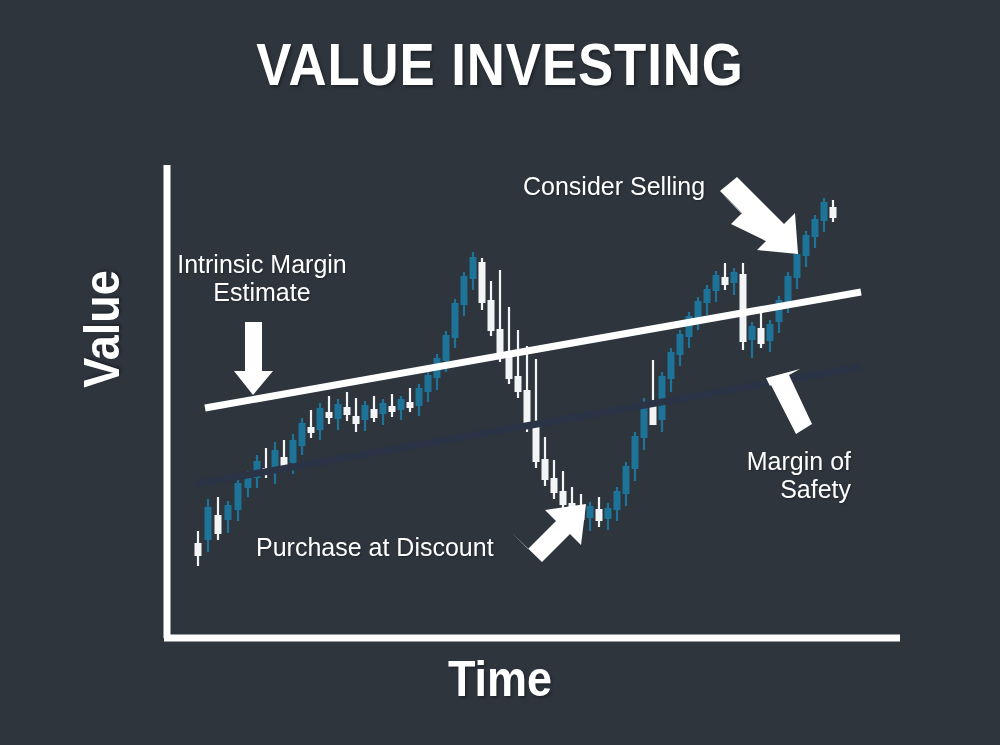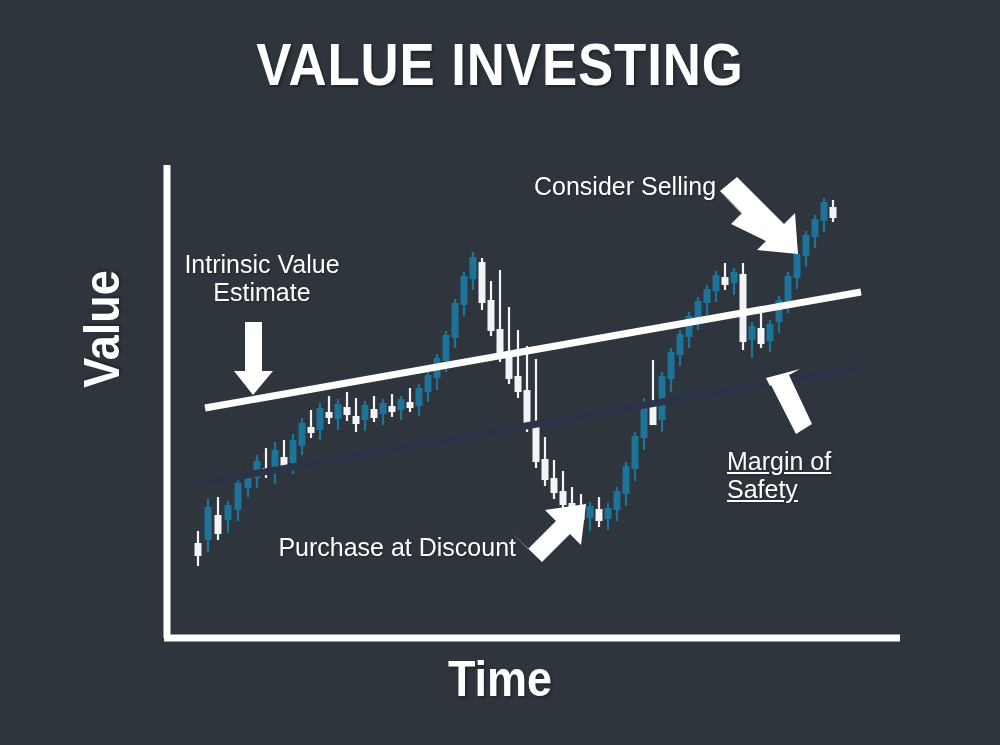--- a/index.html
+++ b/index.html
@@ -48,23 +48,23 @@
 
   .annot{
     position:absolute;
     color:#ffffff;
     font-size:25px;
     line-height:1.12;
     white-space:pre-line;
     text-shadow:1px 1px 2px rgba(0,0,0,0.28);
   }
   #annot-intrinsic{ left:172px; top:250px; width:180px; text-align:center; }
-  #annot-selling  { left:534px; top:172px; width:200px; text-align:left; }
-  #annot-purchase { left:256px; top:533px; width:260px; text-align:right; }
-  #annot-margin   { left:727px; top:447px; width:140px; text-align:left;text-decoration:underline; }
+  #annot-selling  { left:523px; top:172px; width:200px; text-align:left; }
+  #annot-purchase { left:256px; top:533px; width:260px; text-align:left; }
+  #annot-margin   { left:711px; top:447px; width:140px; text-align:right; }
 
   svg{position:absolute;left:0;top:0;}
 </style>
 </head>
 <body>
 
 <div id="stage">
 
   <div class="title">VALUE INVESTING</div>
 
@@ -233,20 +233,20 @@
 
       <polygon fill="#ffffff" points="722,194 741,213 752,202 774,245 731,224 742,213 723,195" transform="translate(0,0)"></polygon>
       <polygon fill="#ffffff" points="720,191 737,177 784,224 795,213 798,254 757,250 768,239 721,192"></polygon>
 
       <polygon fill="#ffffff" points="512,533 528,549 556,521 545,510 586,504 581,545 570,534 542,562"></polygon>
 
       <polygon fill="#ffffff" points="771,385 796,434 812,424 789,375 800,369 766,378 770,386"></polygon>
     </g>
   </svg>
 
-  <div class="annot" id="annot-intrinsic">Intrinsic Value
+  <div class="annot" id="annot-intrinsic">Intrinsic Margin
 Estimate</div>
   <div class="annot" id="annot-selling">Consider Selling</div>
   <div class="annot" id="annot-purchase">Purchase at Discount</div>
   <div class="annot" id="annot-margin">Margin of
 Safety</div>
 
 </div>
 
 </body></html>

